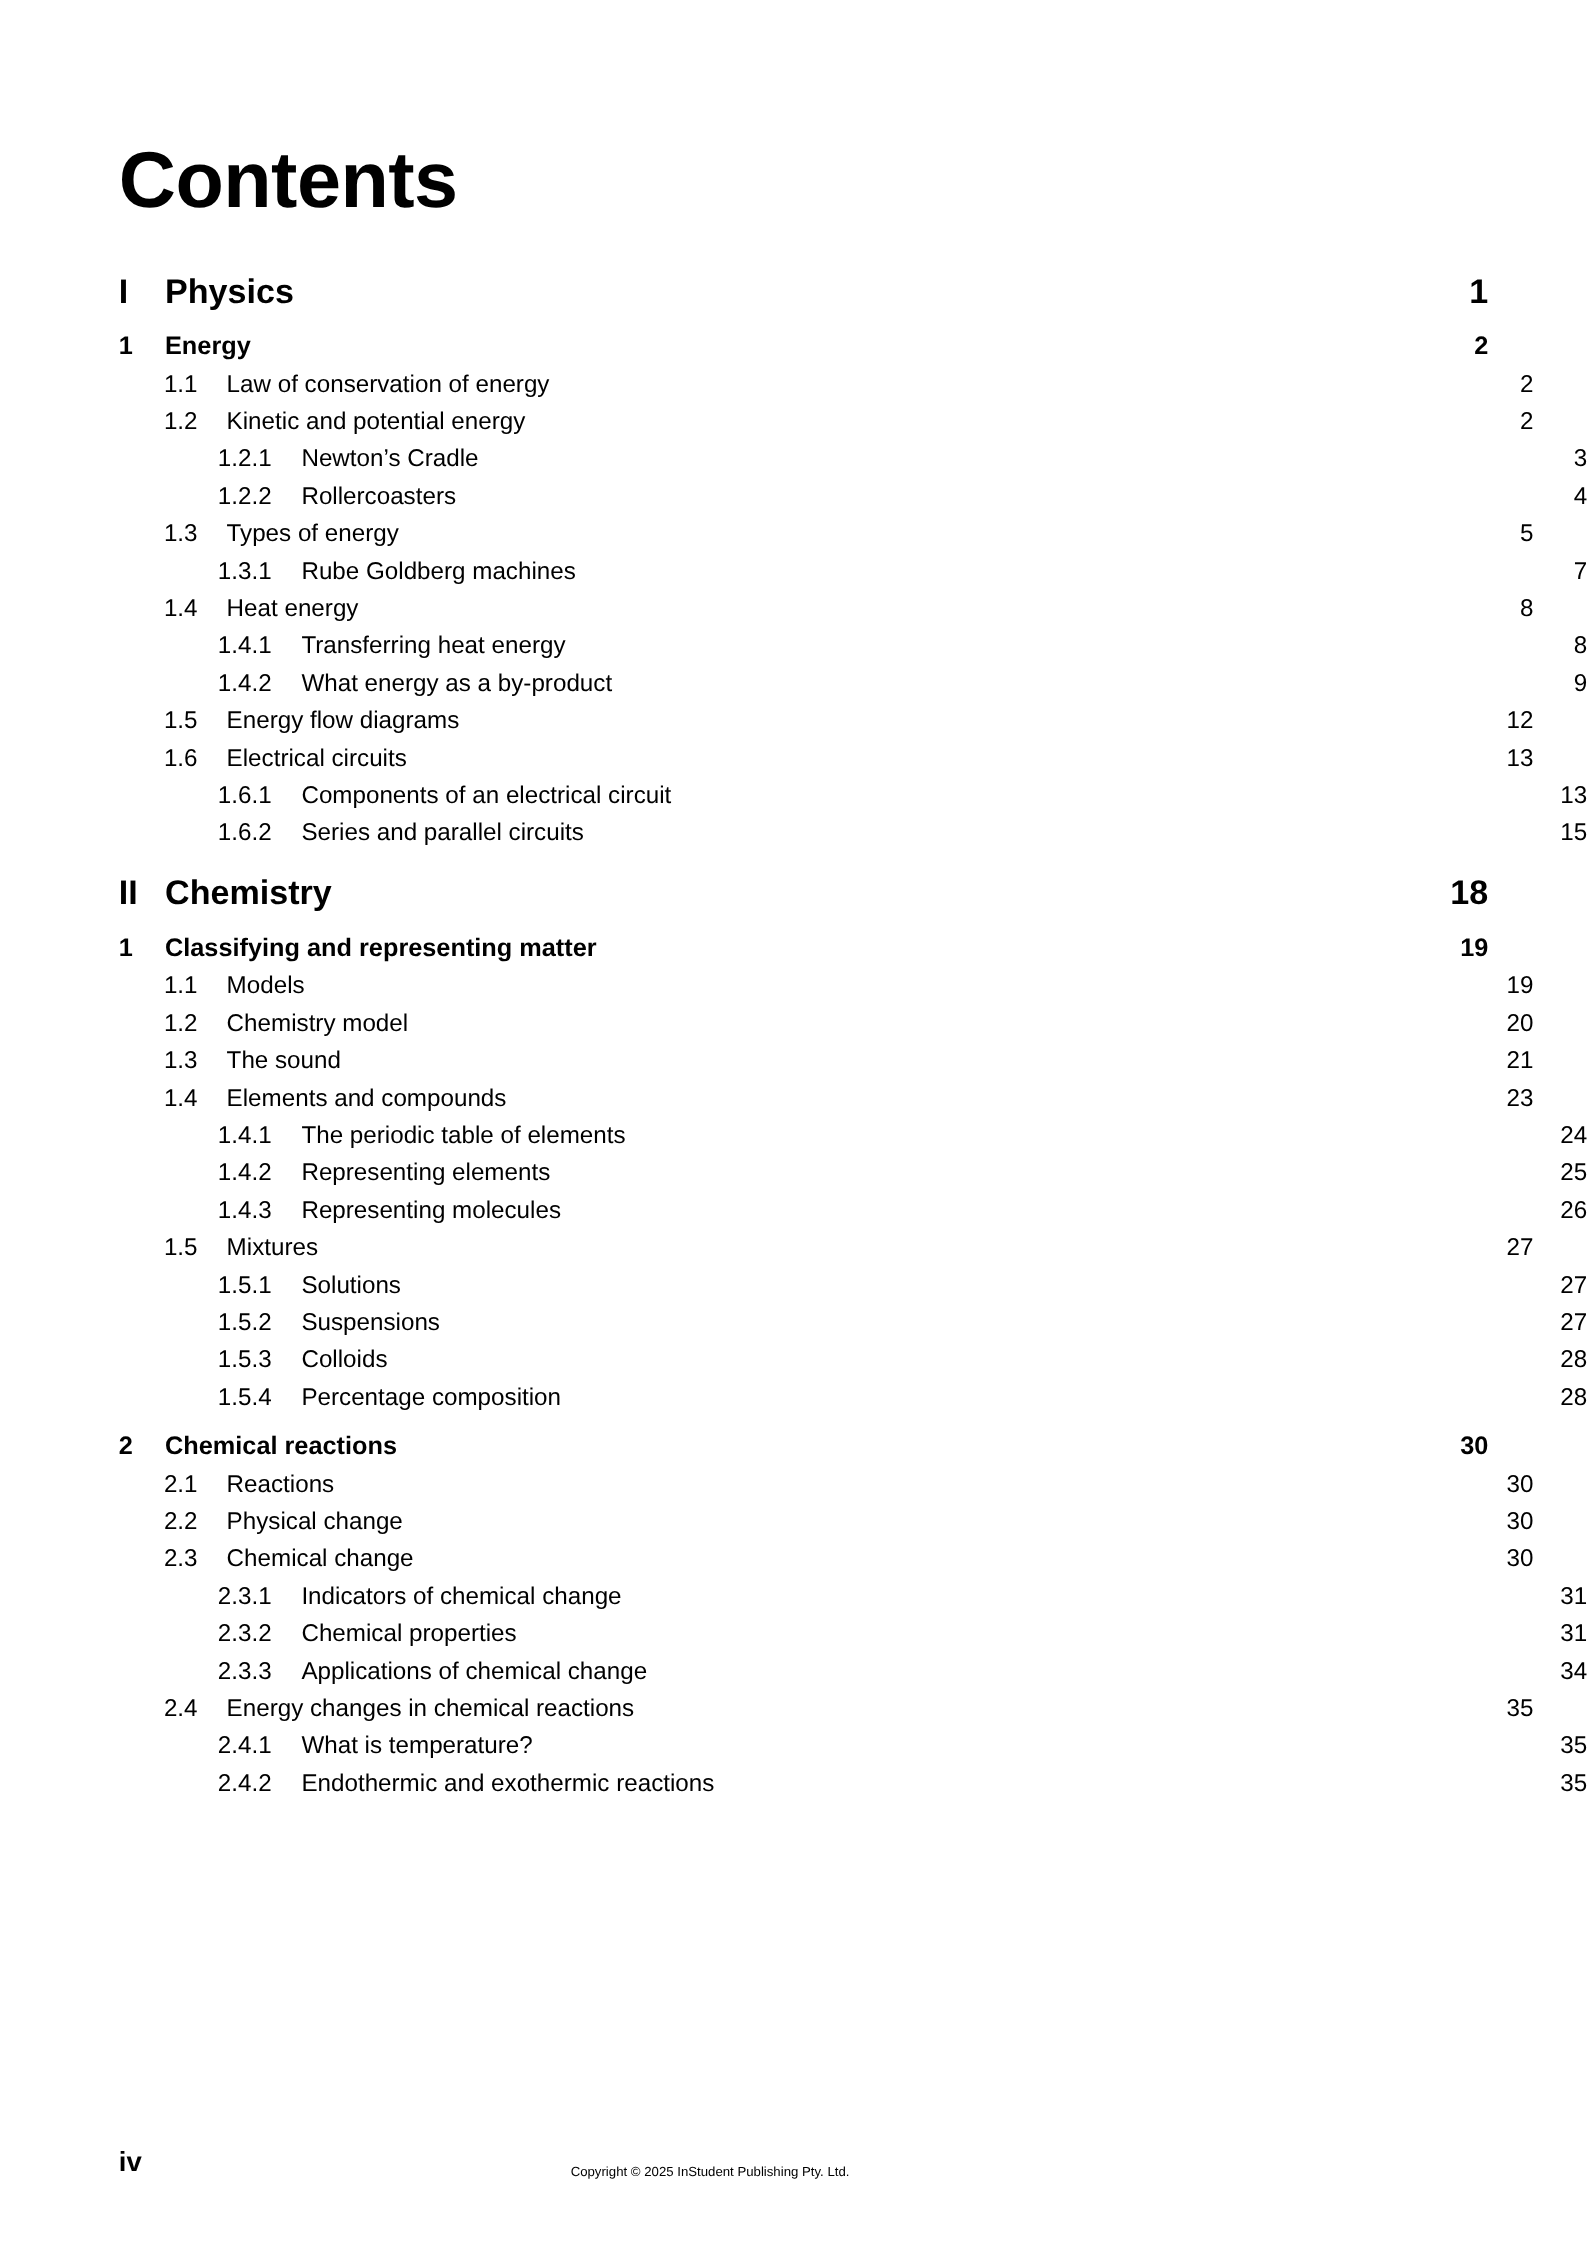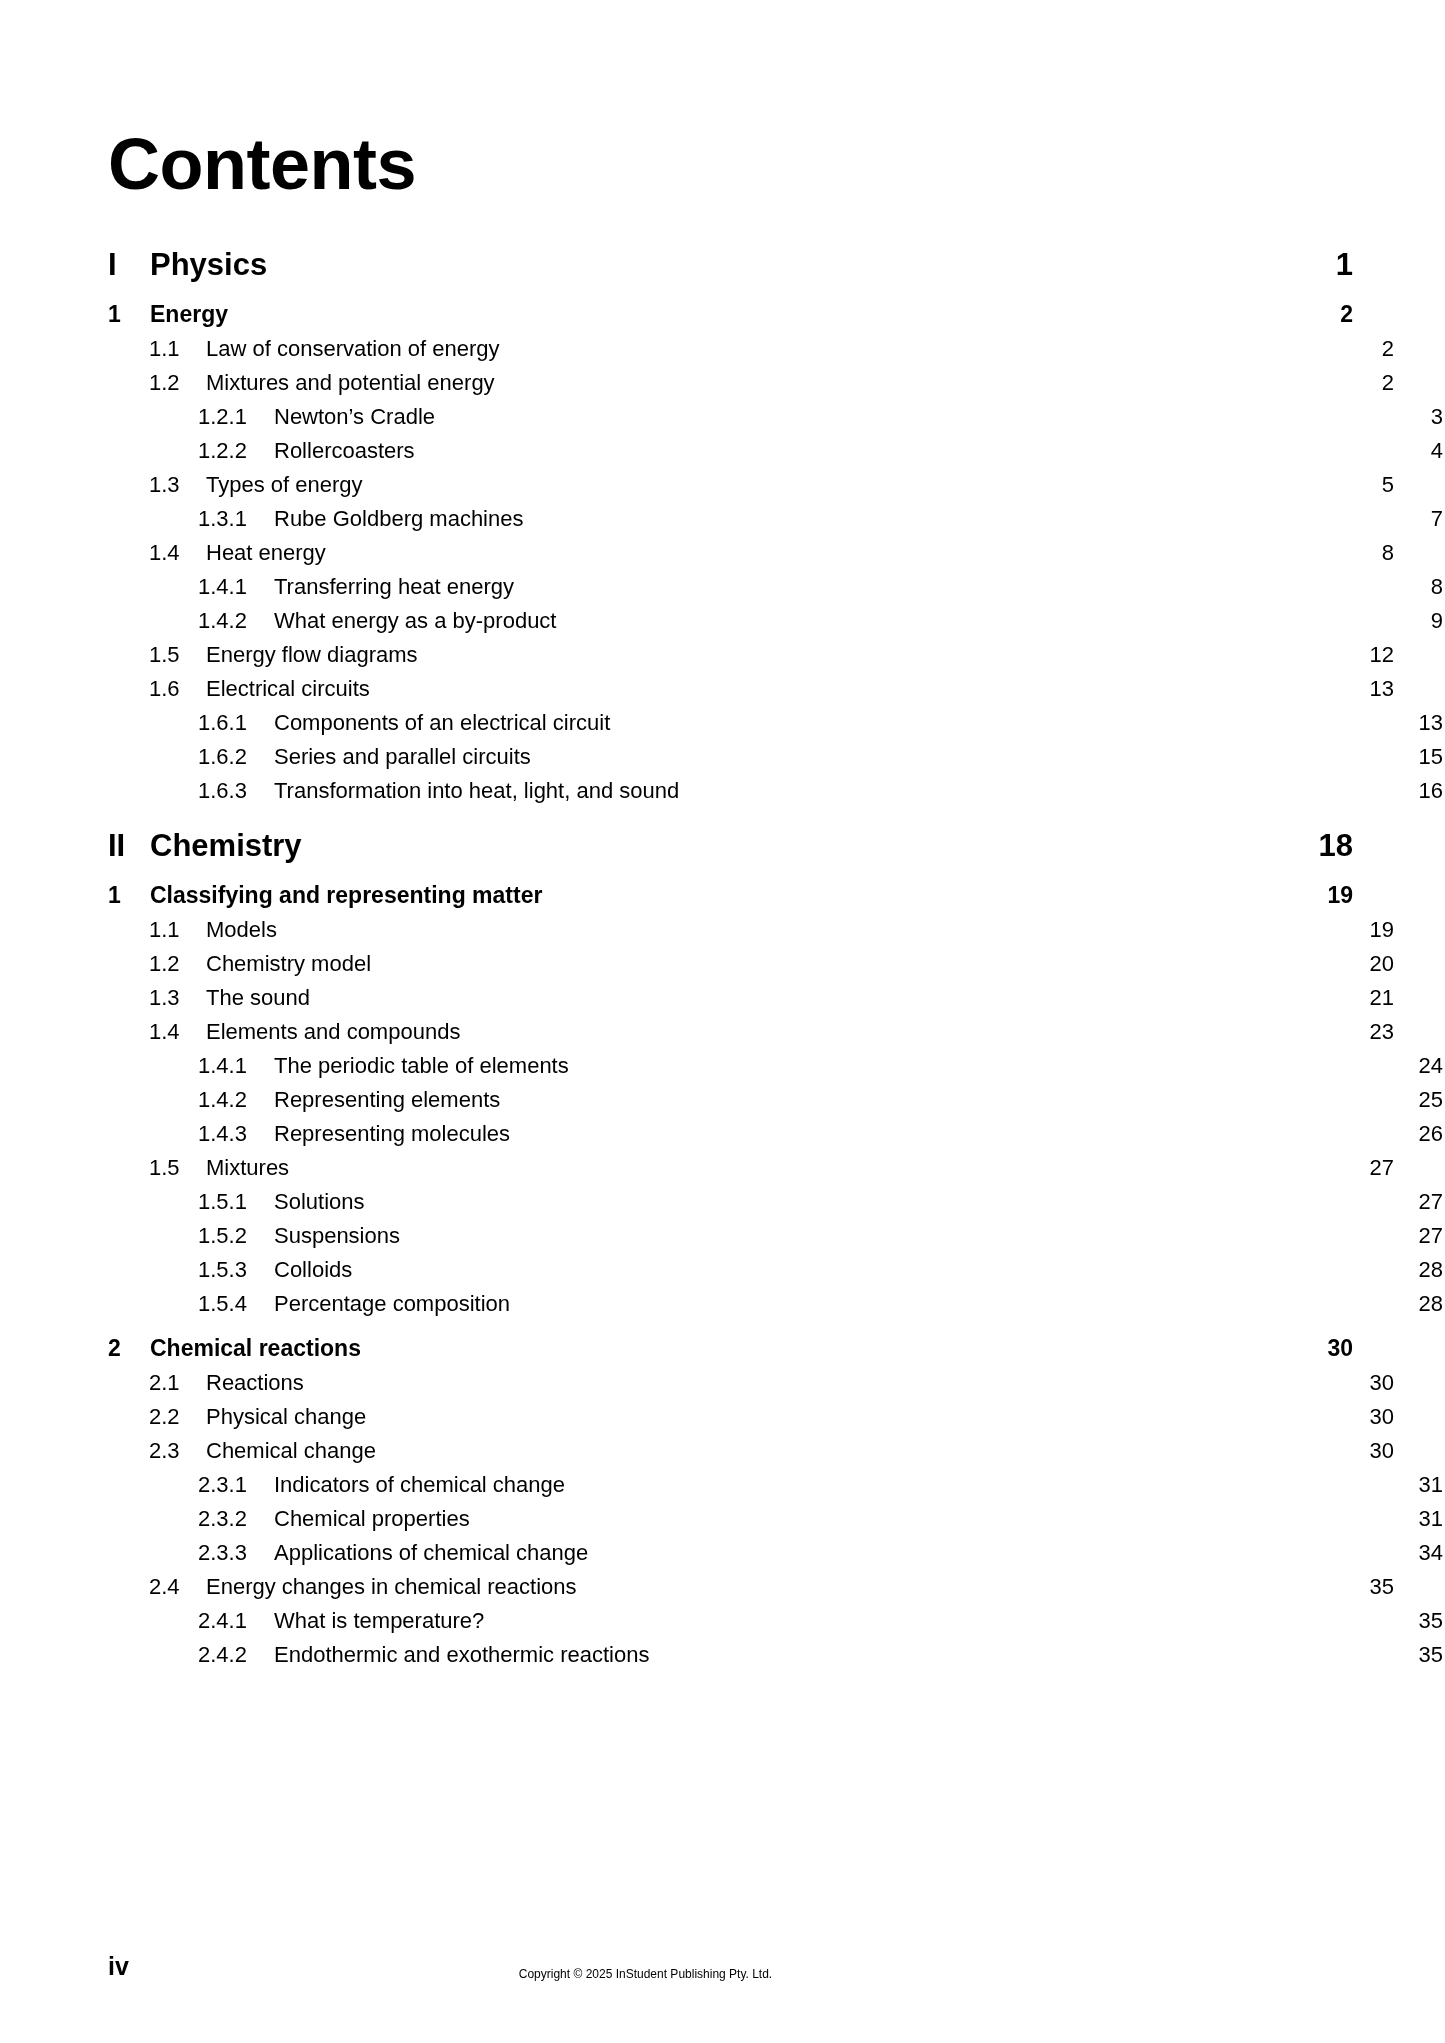--- a/index.html
+++ b/index.html
@@ -170,21 +170,21 @@
         <div class="toc-line section-row">
           <span class="num">1.1</span>
           <span class="label">Law of conservation of energy</span>
           <span class="leader">
             <span class="leader-inner">..........................................................................................................</span>
           </span>
           <span class="pageno">2</span>
         </div>
         <div class="toc-line section-row">
           <span class="num">1.2</span>
-          <span class="label">Mixtures and potential energy</span>
+          <span class="label">Kinetic and potential energy</span>
           <span class="leader">
             <span class="leader-inner">..........................................................................................................</span>
           </span>
           <span class="pageno">2</span>
         </div>
         <div class="toc-line subsection-row">
           <span class="num">1.2.1</span>
           <span class="label">Newton’s Cradle</span>
           <span class="leader">
             <span class="leader-inner">..........................................................................................................</span>
@@ -263,28 +263,20 @@
           </span>
           <span class="pageno">13</span>
         </div>
         <div class="toc-line subsection-row">
           <span class="num">1.6.2</span>
           <span class="label">Series and parallel circuits</span>
           <span class="leader">
             <span class="leader-inner">..........................................................................................................</span>
           </span>
           <span class="pageno">15</span>
-        </div>
-        <div class="toc-line subsection-row">
-          <span class="num">1.6.3</span>
-          <span class="label">Transformation into heat, light, and sound</span>
-          <span class="leader">
-            <span class="leader-inner">..........................................................................................................</span>
-          </span>
-          <span class="pageno">16</span>
         </div>
         <div class="toc-line part-row second">
           <span class="num">II</span>
           <span class="label">Chemistry</span>
           <span class="leader"></span>
           <span class="pageno">18</span>
         </div>
         <div class="toc-line chapter-row">
           <span class="num">1</span>
           <span class="label">Classifying and representing matter</span>

